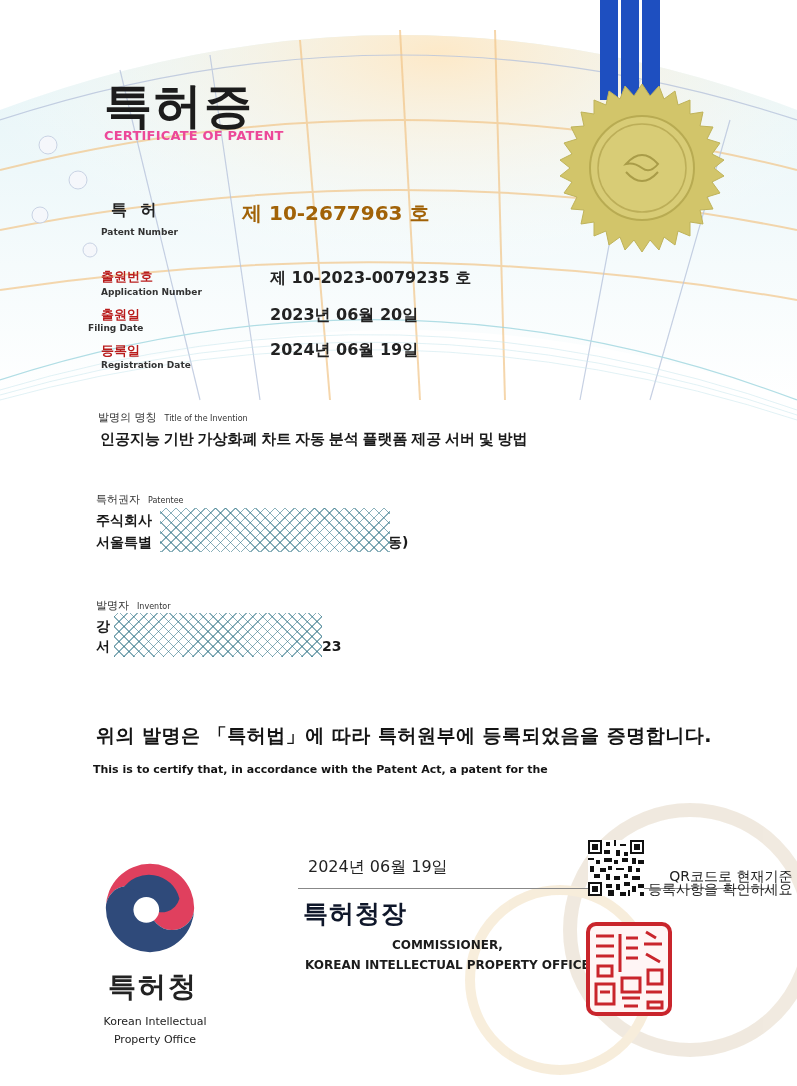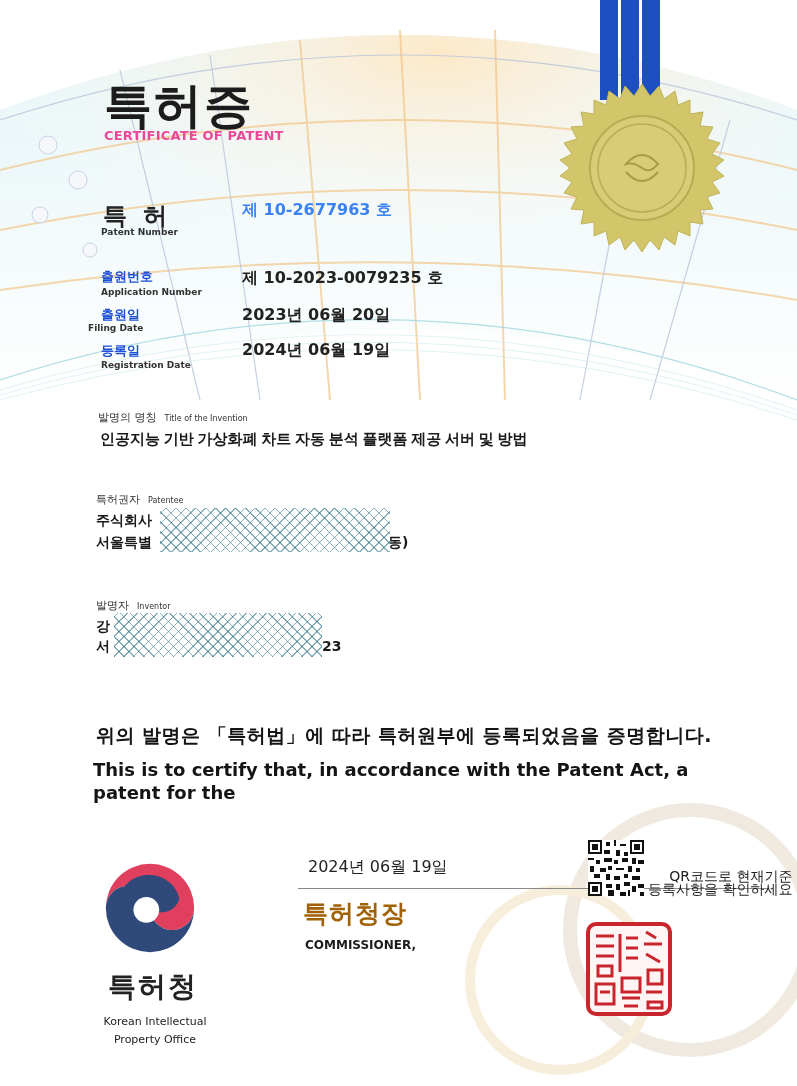--- a/index.html
+++ b/index.html
@@ -2,38 +2,38 @@
 <html><head>
 <meta charset="utf-8">
 <style>
   html,body{margin:0;padding:0;}
   body{width:797px;height:1086px;position:relative;overflow:hidden;background:#ffffff;
        font-family:"DejaVu Sans","Liberation Sans",sans-serif;color:#1a1a1a;}
   .bg-layer{position:absolute;left:0;top:0;width:797px;height:1086px;pointer-events:none;}
   .abs{position:absolute;}
   .title-ko{left:104px;top:74px;font-size:48px;font-weight:bold;letter-spacing:2px;color:#1c1c1c;}
   .title-en{left:104px;top:128px;font-size:13px;font-weight:bold;color:#ec4899;letter-spacing:0.2px;}
-  .lbl-ko{font-size:13px;font-weight:bold;color:#1d4ed8;}
-  .lbl-ko-big{font-size:24px;font-weight:bold;color:#222;letter-spacing:4px;}
+  .lbl-ko{font-size:13px;font-weight:bold;color:#b91c1c;}
+  .lbl-ko-big{font-size:16px;font-weight:bold;color:#222;letter-spacing:4px;margin-left:8px;}
   .lbl-en{font-size:9px;font-weight:bold;color:#333;}
-  .val{font-size:16px;font-weight:bold;color:#222;}
-  .val-big{font-size:16px;font-weight:bold;color:#3b82f6;}
+  .val{font-size:16px;font-weight:bold;color:#222;padding-left:28px;}
+  .val-big{font-size:20px;font-weight:bold;color:#a16207;}
   .small-lbl{font-size:11px;color:#333;}
   .tiny-en{font-size:8px;color:#333;margin-left:8px;}
   .inv-title{left:100px;top:430px;font-size:15px;font-weight:bold;color:#1a1a1a;font-family:Liberation Serif, serif;}
   .party{font-size:14px;font-weight:bold;color:#1a1a1a;}
   .redact{position:absolute;background:
     repeating-linear-gradient(45deg, rgba(40,110,130,0.55) 0 1px, transparent 1px 7px),
     repeating-linear-gradient(-45deg, rgba(40,110,130,0.55) 0 1px, transparent 1px 7px),
     #ffffff;}
   .cert-ko{left:96px;top:723px;font-size:19px;font-weight:bold;color:#141414;letter-spacing:0.5px;}
-  .cert-en{left:93px;top:758px;font-size:18px;font-weight:bold;color:#141414;line-height:23px;width:640px;}
+  .cert-en{left:93px;top:758px;font-size:11px;font-weight:bold;color:#141414;line-height:23px;width:640px;}
   .issue-date{left:308px;top:857px;font-size:16px;color:#222;}
   .divider{left:298px;top:888px;width:470px;height:1px;background:#888;}
-  .commissioner-ko{left:303px;top:897px;font-size:25px;font-weight:bold;color:#a16207;letter-spacing:1px;}
+  .commissioner-ko{left:303px;top:897px;font-size:25px;font-weight:bold;color:#0f172a;letter-spacing:1px;}
   .commissioner-en{left:305px;top:935px;font-size:12px;font-weight:bold;color:#1c1c1c;line-height:20px;text-align:center;}
   .qr{left:588px;top:840px;width:56px;height:56px;}
   .qr-text{left:648px;top:870px;font-size:14px;color:#222;line-height:13px;text-align:right;}
   .kipo-logo{left:104px;top:862px;width:92px;height:92px;}
   .kipo-ko{left:108px;top:968px;font-size:28px;font-weight:bold;color:#222;letter-spacing:2px;}
   .kipo-en{left:80px;top:1013px;width:150px;text-align:center;font-size:11px;color:#222;line-height:18px;}
 </style>
 </head>
 <body>
 
@@ -140,20 +140,21 @@
 <div class="abs cert-ko">위의 발명은 「특허법」에 따라 특허원부에 등록되었음을 증명합니다.</div>
 <div class="abs cert-en">
   <div>This is to certify that, in accordance with the Patent Act, a patent for the</div>
 </div>
 
 <div class="abs issue-date">2024년 06월 19일</div>
 <div class="abs divider"></div>
 <div class="abs commissioner-ko">특허청장</div>
 <div class="abs commissioner-en">
   <div>COMMISSIONER,</div>
+  <div>KOREAN INTELLECTUAL PROPERTY OFFICE</div>
 </div>
 
 <svg class="abs qr" viewBox="0 0 28 28" shape-rendering="crispEdges">
   <rect width="28" height="28" fill="#fff"></rect>
   <g fill="#111">
     <rect x="0" y="0" width="7" height="7"></rect>
       <rect x="1" y="1" width="5" height="5" fill="#fff"></rect>
       <rect x="2" y="2" width="3" height="3"></rect>
     <rect x="21" y="0" width="7" height="7"></rect>
       <rect x="22" y="1" width="5" height="5" fill="#fff"></rect>

